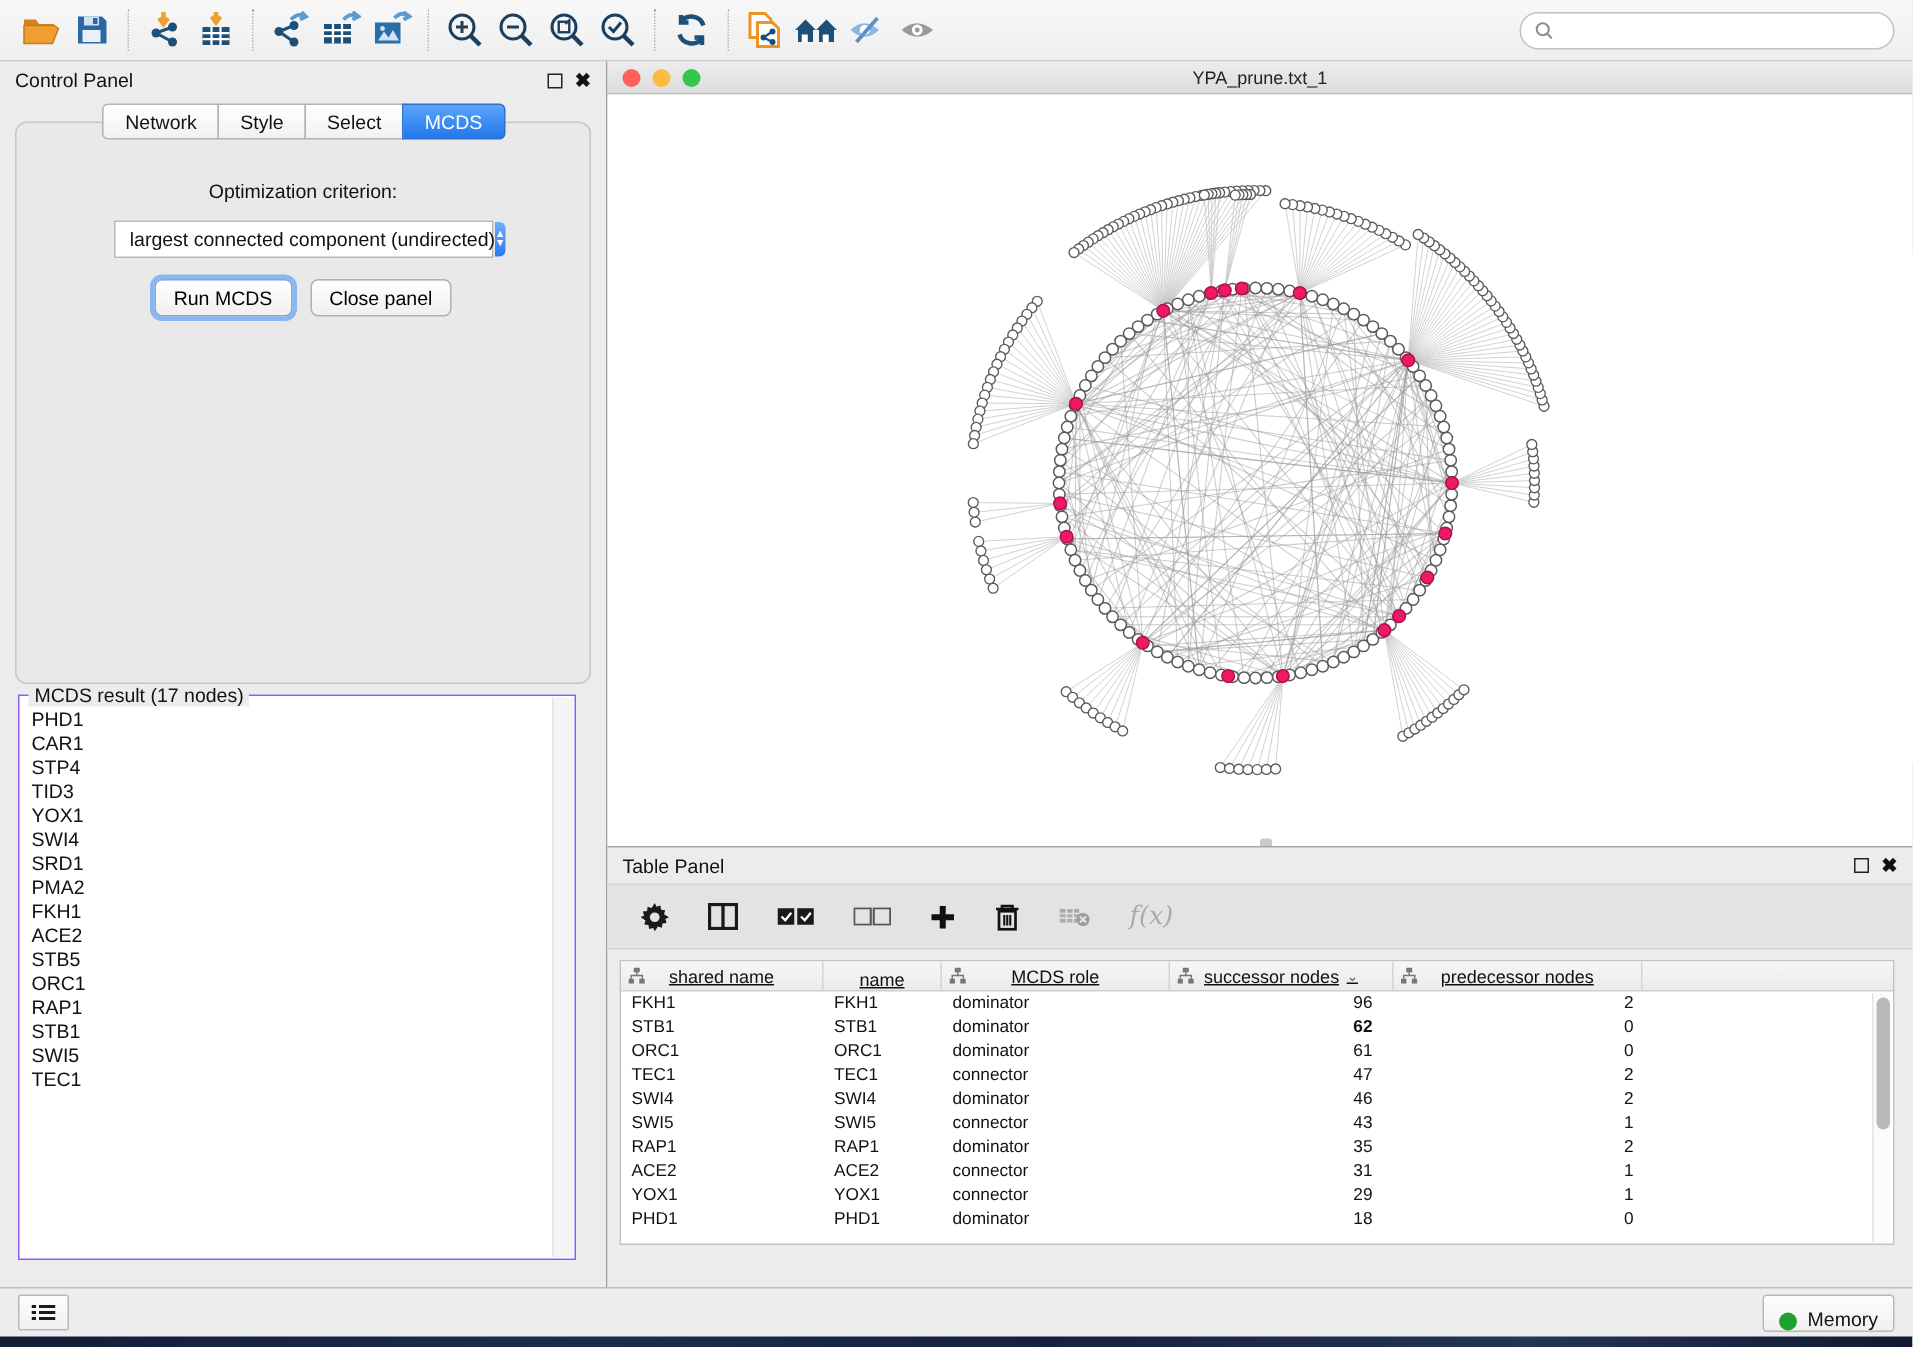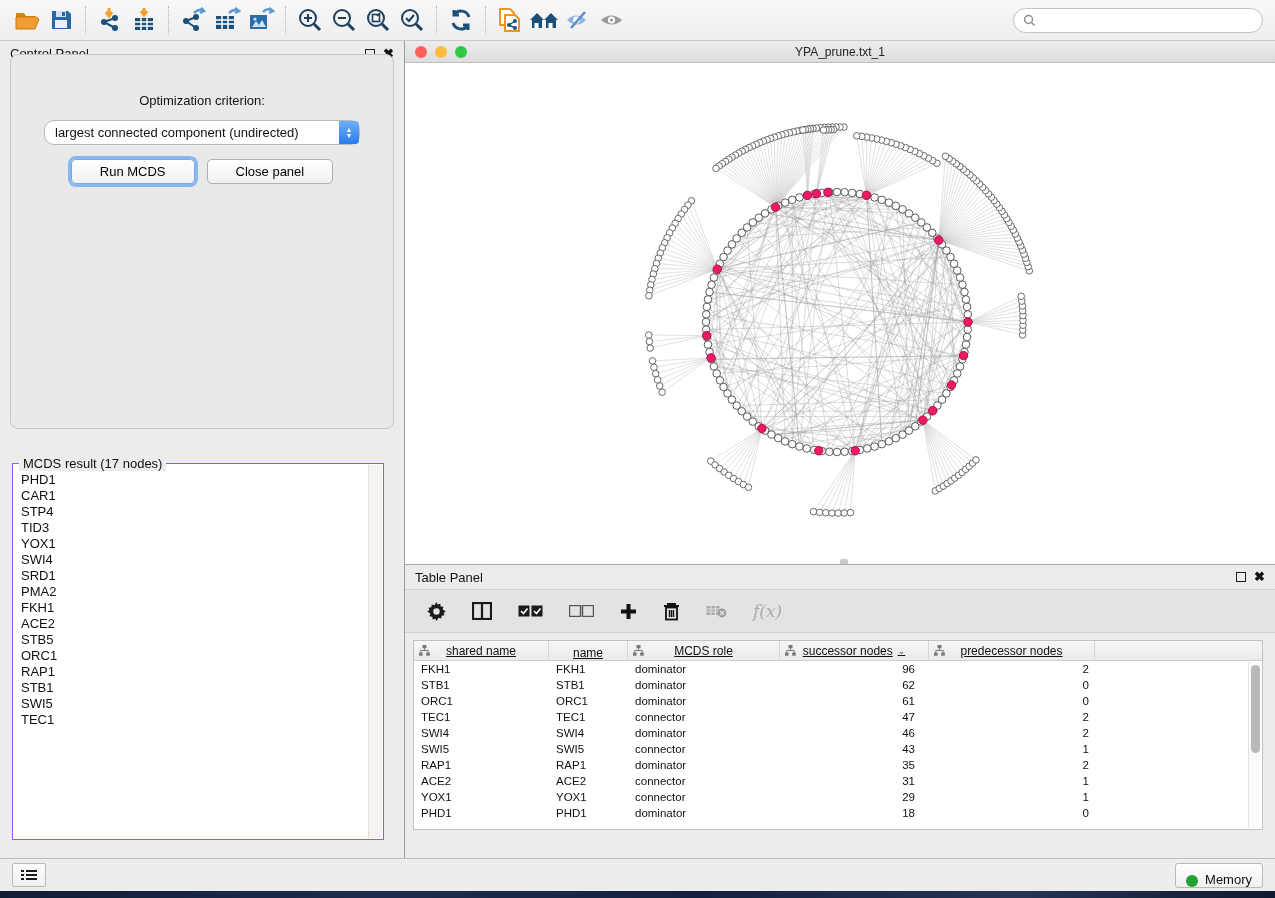--- a/index.html
+++ b/index.html
@@ -27,27 +27,27 @@
   .close-x { font-size:13px; font-weight:bold; color:#111; cursor:pointer; line-height:10px; }
   .cp-tabs { display:flex; justify-content:center; margin-top:3px; position:relative; z-index:2; }
   .tab { height:24px; padding:0 14px; font-size:13px; background:linear-gradient(#ffffff,#f1f1f1);
          border:1px solid #b3b3b3; display:flex; align-items:center; cursor:pointer; margin-right:-1px; }
   .tab:first-child { border-radius:4px 0 0 4px; }
   .tab:last-child { border-radius:0 4px 4px 0; }
   .tab.active { background:linear-gradient(#5aa6fa,#2277ec); color:#fff; border-color:#2f6fd0; }
   .cp-body { margin:-12px 10px 0 10px; padding-top:12px; background:#e9e9e9; border:1px solid #c6c6c6;
              border-radius:8px; height:375px; position:relative; z-index:1; }
   .opt-label { text-align:center; font-size:13px; margin-top:26px; }
-  .dropdown { margin:12px auto 0; width:316px; height:25px; background:#fff; border:1px solid #b9b9b9;
-              border-radius:10px; display:flex; align-items:center; cursor:pointer; }
+  .dropdown { margin:12px auto 0; width:253px; height:25px; background:#fff; border:1px solid #b9b9b9;
+              border-radius:0; display:flex; align-items:center; cursor:pointer; }
   .dropdown .dd-text { flex:1; font-size:13px; padding-left:10px; white-space:nowrap; }
   .dd-stepper { width:20px; height:23px; border-radius:0 4px 4px 0; background:linear-gradient(#6db1fb,#2a7bf0);
                 display:flex; flex-direction:column; align-items:center; justify-content:center; color:#fff; font-size:7px; line-height:6px; }
   .btn-row { display:flex; justify-content:center; gap:12px; margin-top:14px; }
-  .btn { height:25px; padding:0 28px; font-size:13px; background:linear-gradient(#ffffff,#f0f0f0);
+  .btn { height:25px; padding:0 12px; font-size:13px; background:linear-gradient(#ffffff,#f0f0f0);
          border:1px solid #b0b0b0; border-radius:5px; cursor:pointer; font-family:"Liberation Sans",sans-serif; }
   .btn.focused { box-shadow:0 0 0 3px rgba(86,157,245,.65); border-color:#7aa8e8; }
   .groupbox { position:absolute; left:12px; right:20px; top:422px; bottom:18px; background:#fff;
               border:1px solid #8b5cf6; }
   .groupbox .legend { position:absolute; top:-8px; left:6px; background:#ececec; padding:0 4px; font-size:13px; }
   .mcds-list { padding:8px 6px 0 8px; font-size:13px; line-height:16px; overflow:hidden; height:calc(100% - 8px); }
   .mcds-scroll { position:absolute; top:1px; right:1px; bottom:1px; width:14px; background:#f4f4f4; border-left:1px solid #e2e2e2; }
 
   
   .right-col { width:870px; display:flex; flex-direction:column; }
@@ -241,20 +241,26 @@
 <div class="content">
 
   <div class="control-panel">
     <div class="cp-header">
       <span class="cp-title">Control Panel</span>
       <span class="win-btns">
         <span class="float-box"></span>
         <span class="close-x">✖</span>
       </span>
     </div>
+    <div class="cp-tabs" id="cp-tabs">
+        <div class="tab">Network</div>
+        <div class="tab">Style</div>
+        <div class="tab">Select</div>
+        <div class="tab active">MCDS</div>
+      </div>
     <div class="cp-body">
       <div class="opt-label">Optimization criterion:</div>
       <div class="dropdown">
         <span class="dd-text">largest connected component (undirected)</span>
         <span class="dd-stepper">
             <span>▲</span>
             <span>▼</span>
           </span>
       </div>
       <div class="btn-row">
@@ -1119,21 +1125,21 @@
               <div class="t-cell cell-text" style="width: 135px;">FKH1</div>
               <div class="t-cell cell-text" style="width: 79px;">FKH1</div>
               <div class="t-cell cell-text" style="width: 152px;">dominator</div>
               <div class="t-cell cell-num" style="width: 149px; padding-right: 14px;">96</div>
               <div class="t-cell cell-num" style="width: 166px; padding-right: 6px;">2</div>
             </div>
             <div class="t-row">
               <div class="t-cell cell-text" style="width: 135px;">STB1</div>
               <div class="t-cell cell-text" style="width: 79px;">STB1</div>
               <div class="t-cell cell-text" style="width: 152px;">dominator</div>
-              <div class="t-cell cell-num" style="width: 149px; padding-right: 14px;">62</div>
+              <div class="t-cell cell-num" style="width: 149px; padding-right: 14px; font-weight: bold;">62</div>
               <div class="t-cell cell-num" style="width: 166px; padding-right: 6px;">0</div>
             </div>
             <div class="t-row">
               <div class="t-cell cell-text" style="width: 135px;">ORC1</div>
               <div class="t-cell cell-text" style="width: 79px;">ORC1</div>
               <div class="t-cell cell-text" style="width: 152px;">dominator</div>
               <div class="t-cell cell-num" style="width: 149px; padding-right: 14px;">61</div>
               <div class="t-cell cell-num" style="width: 166px; padding-right: 6px;">0</div>
             </div>
             <div class="t-row">

